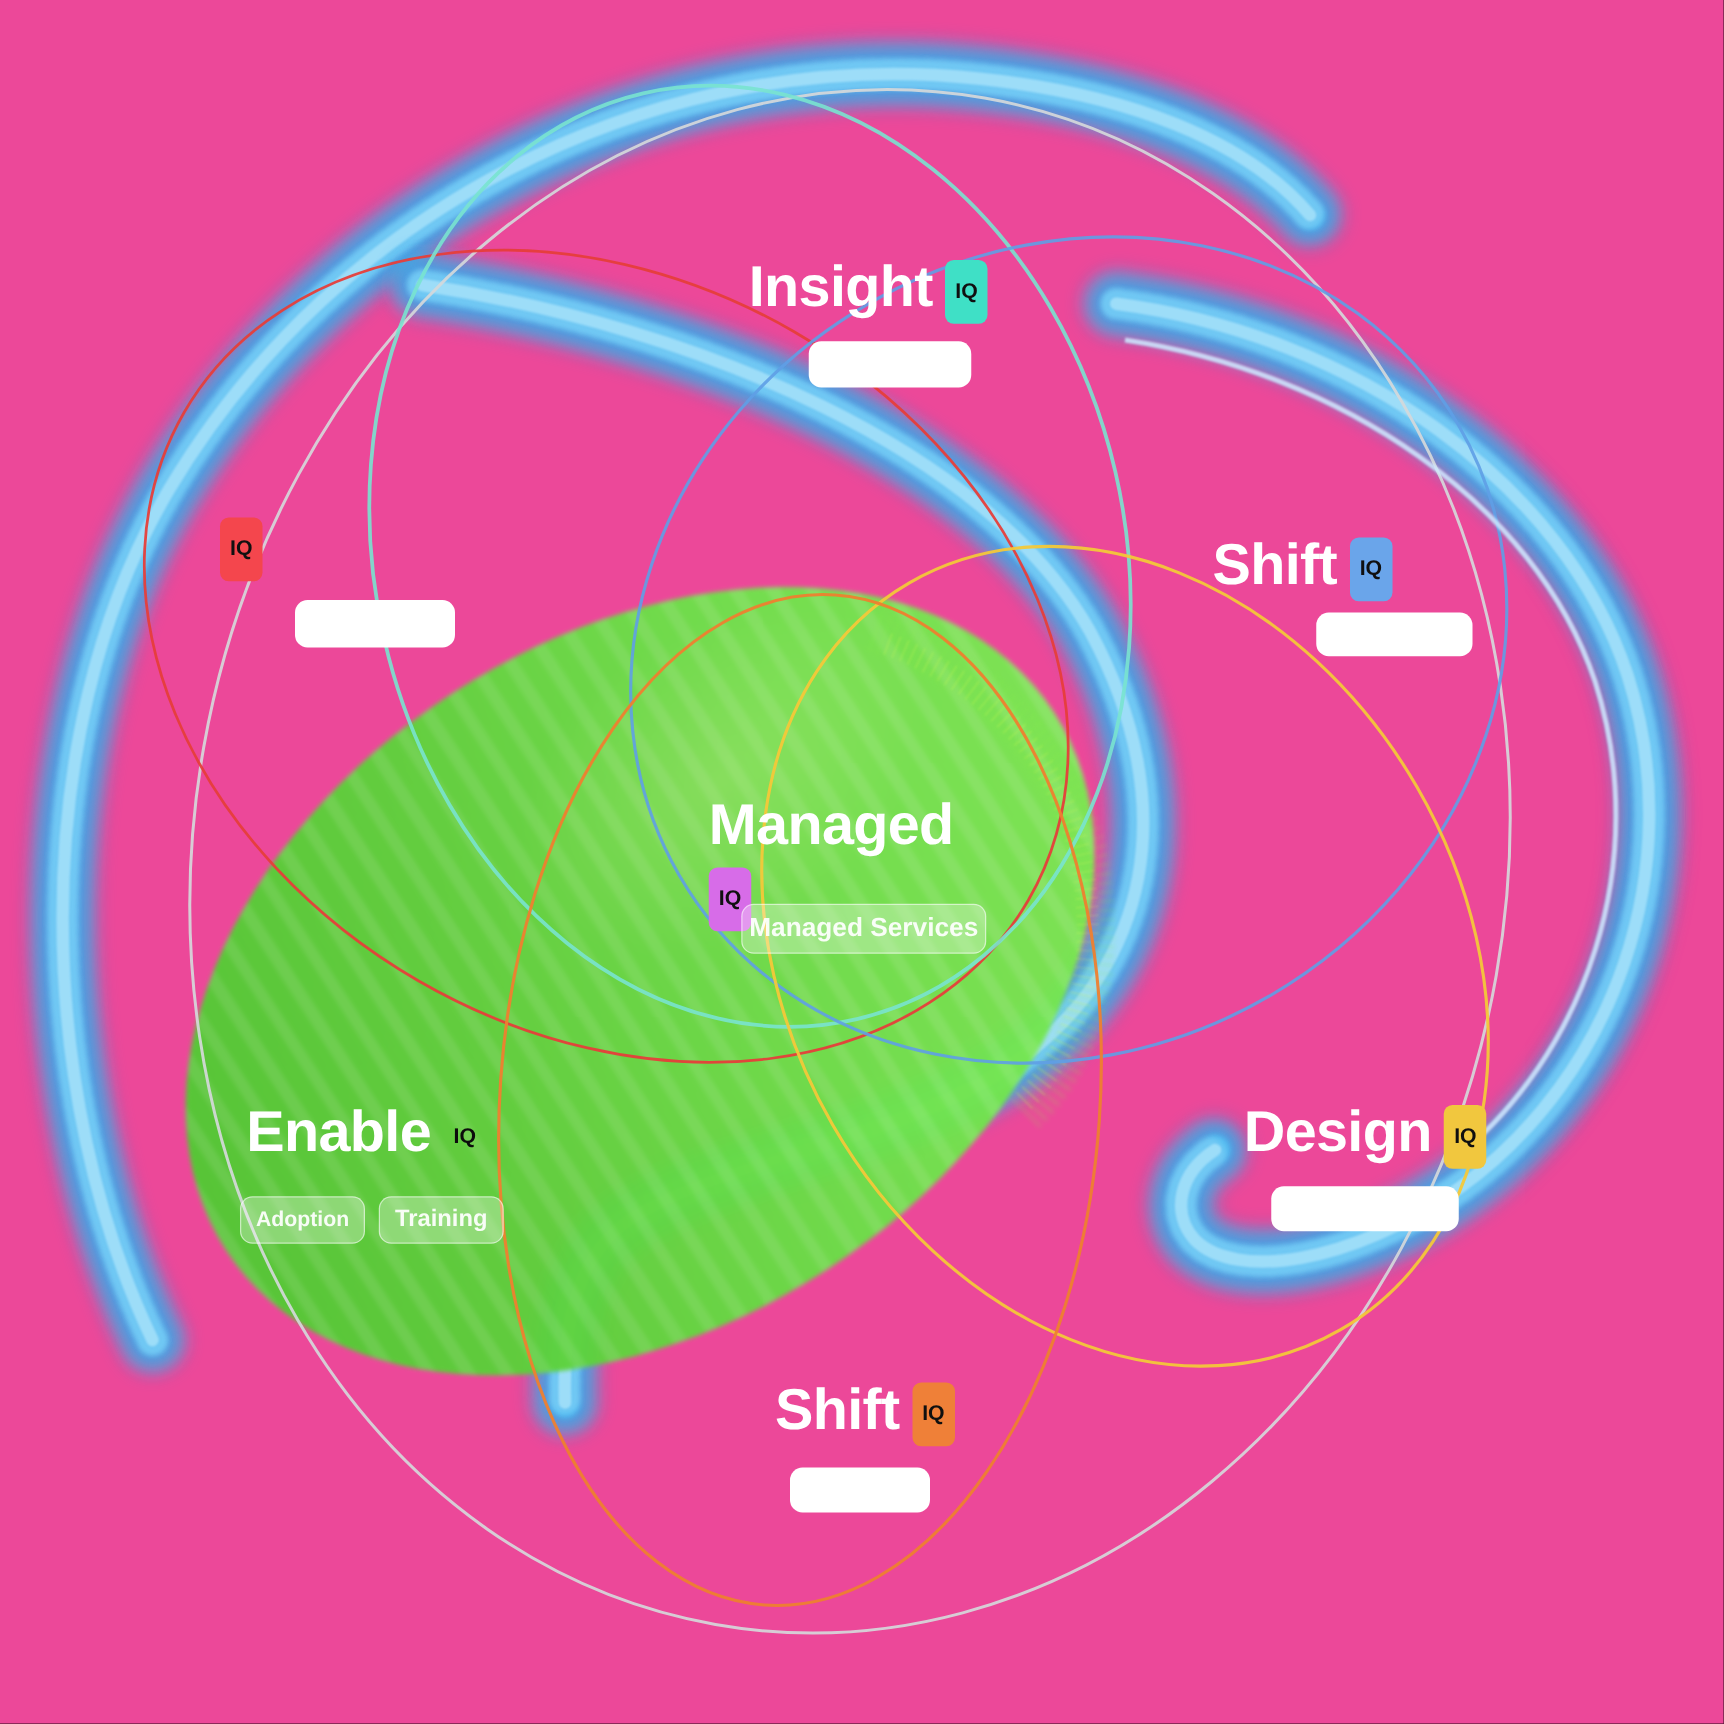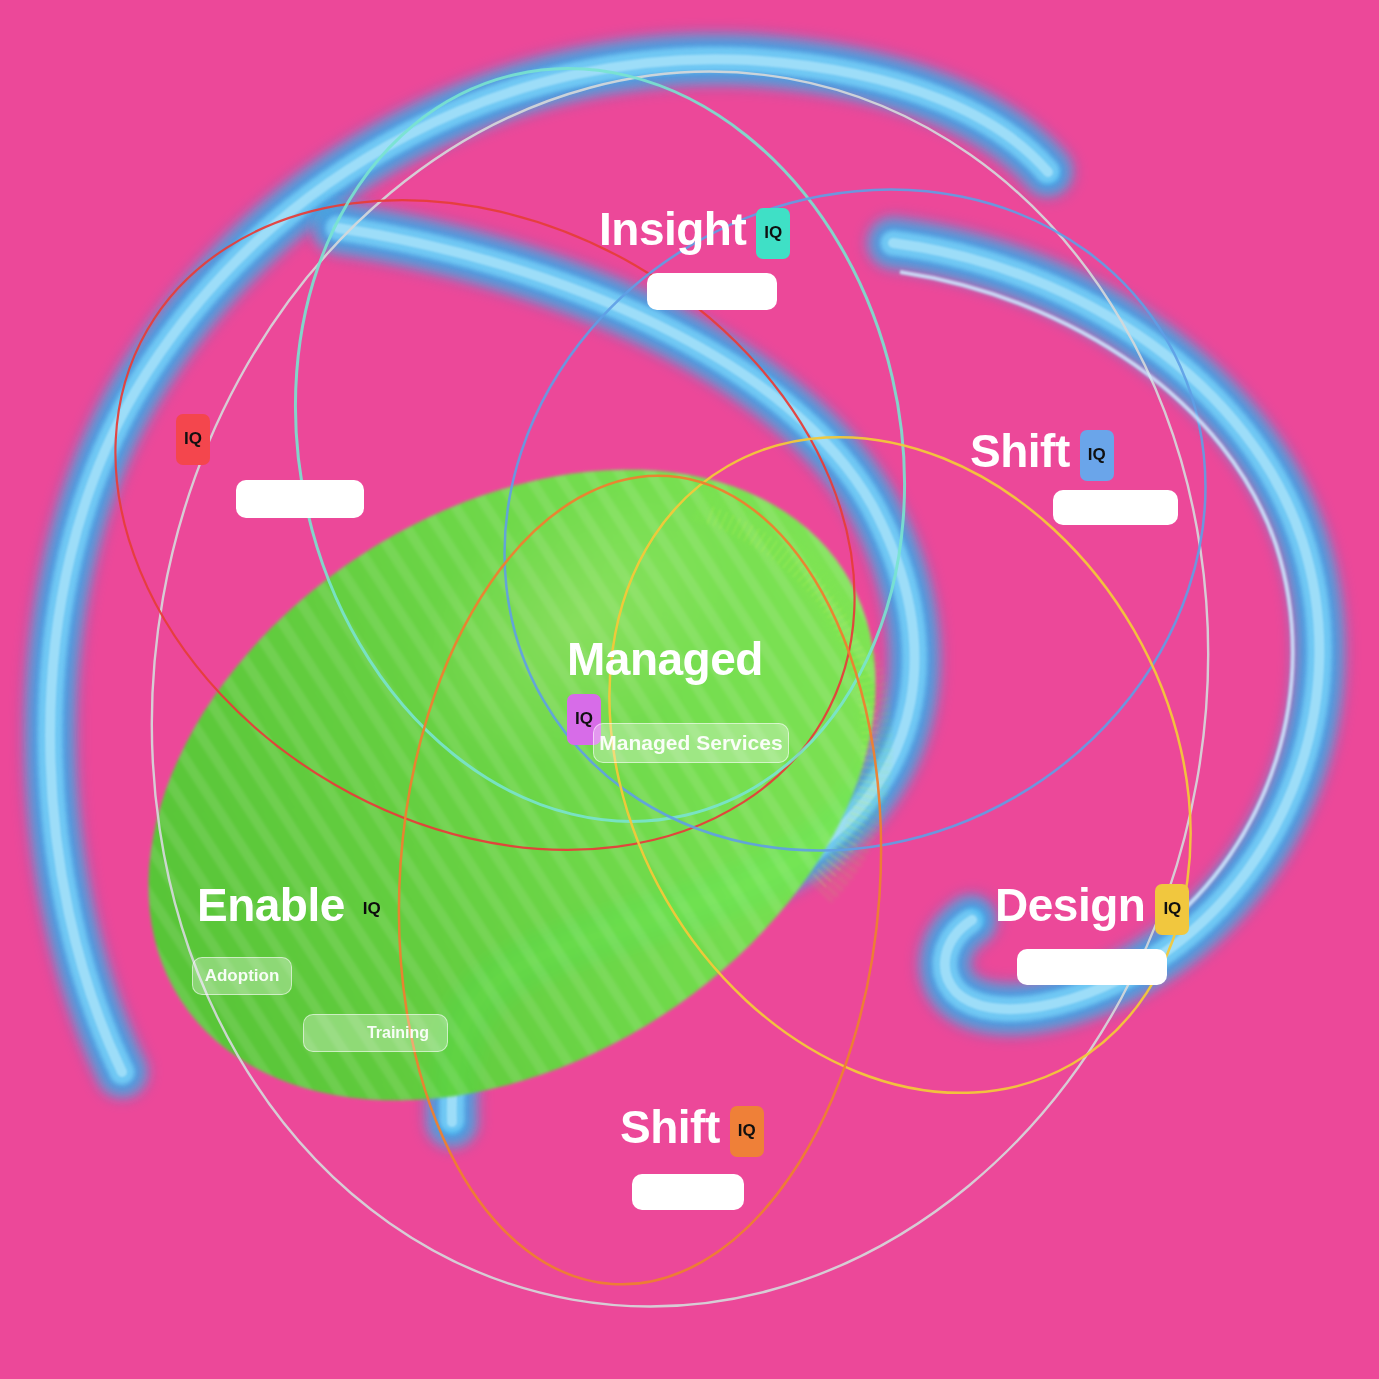--- a/index.html
+++ b/index.html
@@ -62,21 +62,21 @@
   .pill.ghost{
     background:rgba(255,255,255,.30);
     border:1.5px solid rgba(255,255,255,.55);
     color:rgba(255,255,255,.93);
   }
   .p-insight {left:647px; top:273px; width:130px;height:37px;}
   .p-optimize{left:236px; top:480px; width:128px;height:38px;}
   .p-design  {left:1053px;top:490px; width:125px;height:35px;}
   .p-managed {left:593px; top:723px; width:194px;height:38px;font-size:21px;}
   .p-adoption{left:192px; top:957px; width:98px; height:36px;font-size:17px;}
-  .p-training{left:303px; top:1014px; width:98px; height:36px;font-size:16px;padding-left:45px;}
+  .p-training{left:303px; top:957px; width:98px; height:36px;font-size:19px;}
   .p-build   {left:1017px;top:949px; width:150px;height:36px;}
   .p-shift   {left:632px; top:1174px;width:112px;height:36px;}
   .n-insight {left:599px; top:206px;}
   .n-optimize{left:176px; top:412px;}
   .n-design  {left:970px; top:428px;}
   .n-managed {left:567px; top:636px;flex-direction:column;}
   .n-enable  {left:197px; top:882px;}
   .n-build   {left:995px; top:882px;}
   .n-shift   {left:620px; top:1104px;}
 </style>

